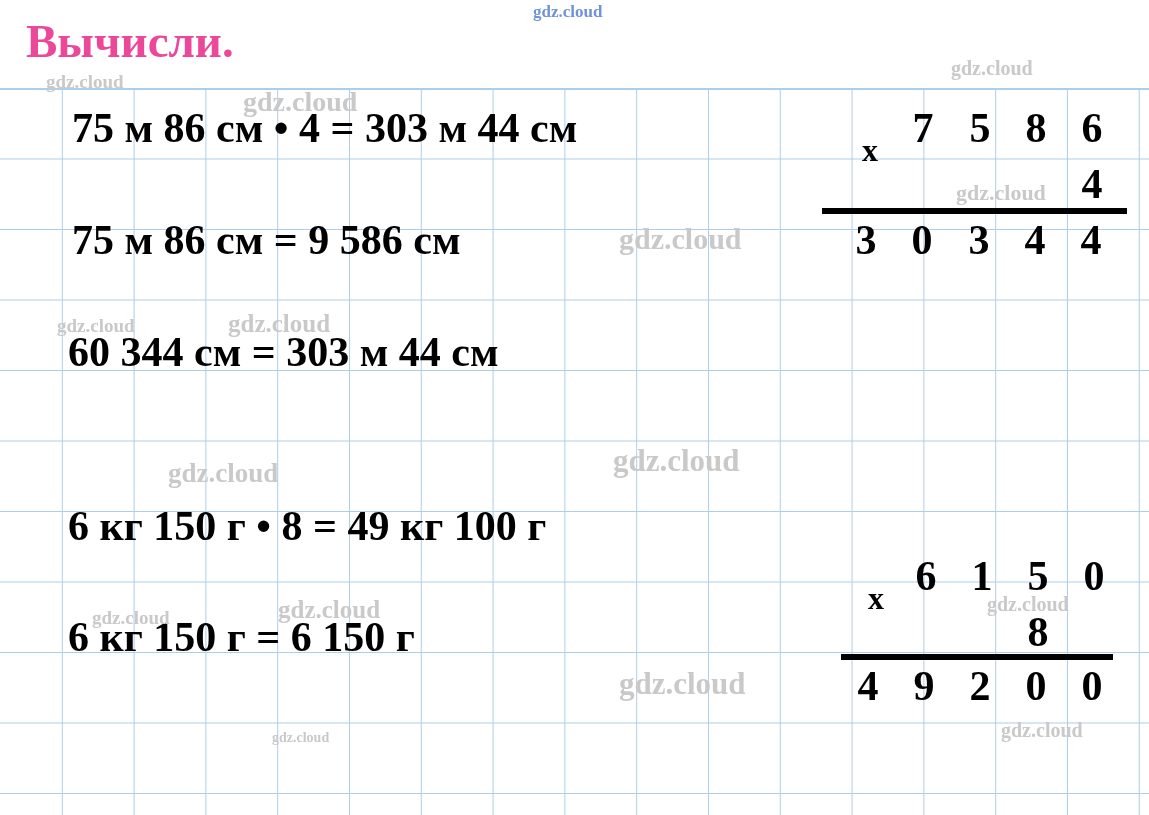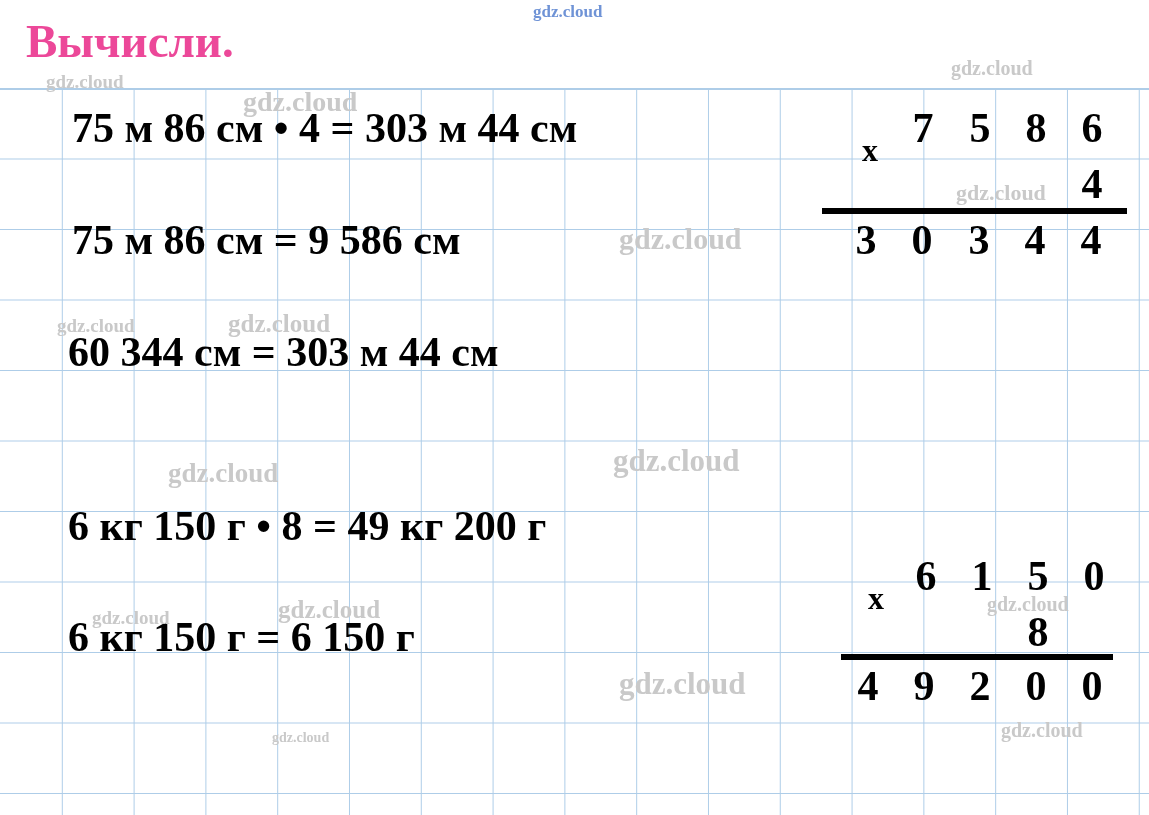--- a/index.html
+++ b/index.html
@@ -116,21 +116,21 @@
   <div class="col-digit" style="left:1015px; top:104px;">8</div>
   <div class="col-digit" style="left:1071px; top:104px;">6</div>
   <div class="col-digit" style="left:1071px; top:160px;">4</div>
   <div class="rule" style="left:822px; top:208px; width:305px;"></div>
   <div class="col-digit" style="left:845px; top:216px;">3</div>
   <div class="col-digit" style="left:901px; top:216px;">0</div>
   <div class="col-digit" style="left:958px; top:216px;">3</div>
   <div class="col-digit" style="left:1014px; top:216px;">4</div>
   <div class="col-digit" style="left:1070px; top:216px;">4</div>
 
-  <div class="expr l1" style="left:68px; top:502px;">6 кг 150 г • 8 = 49 кг 200 г</div>
+  <div class="expr l1" style="left:68px; top:502px;">6 кг 150 г • 8 = 49 кг 100 г</div>
   <div class="expr l1" style="left:68px; top:613px;">6 кг 150 г = 6 150 г</div>
 
   <div class="col-x" style="left:868px; top:580px;">x</div>
   <div class="col-digit" style="left:905px; top:552px;">6</div>
   <div class="col-digit" style="left:961px; top:552px;">1</div>
   <div class="col-digit" style="left:1017px; top:552px;">5</div>
   <div class="col-digit" style="left:1073px; top:552px;">0</div>
   <div class="col-digit" style="left:1017px; top:608px;">8</div>
   <div class="rule" style="left:841px; top:654px; width:272px;"></div>
   <div class="col-digit" style="left:847px; top:662px;">4</div>

